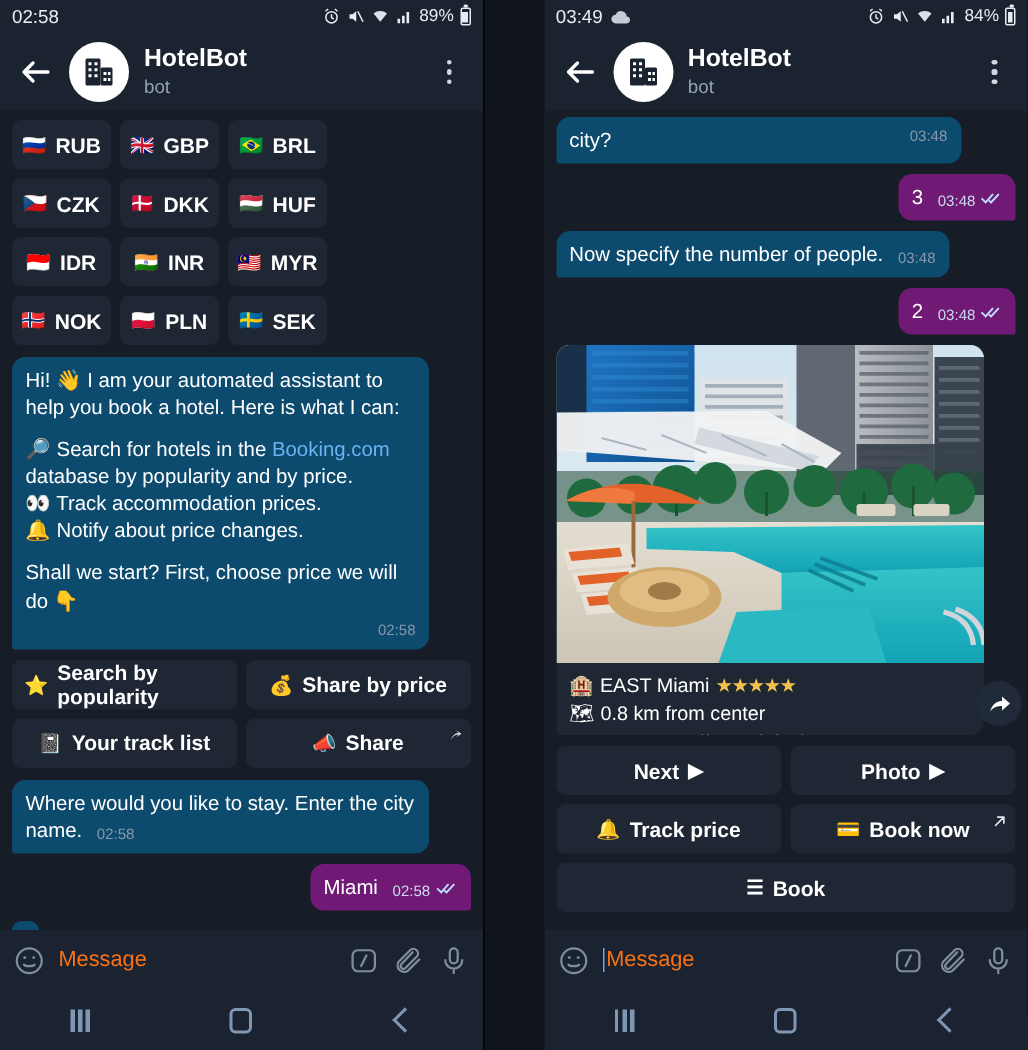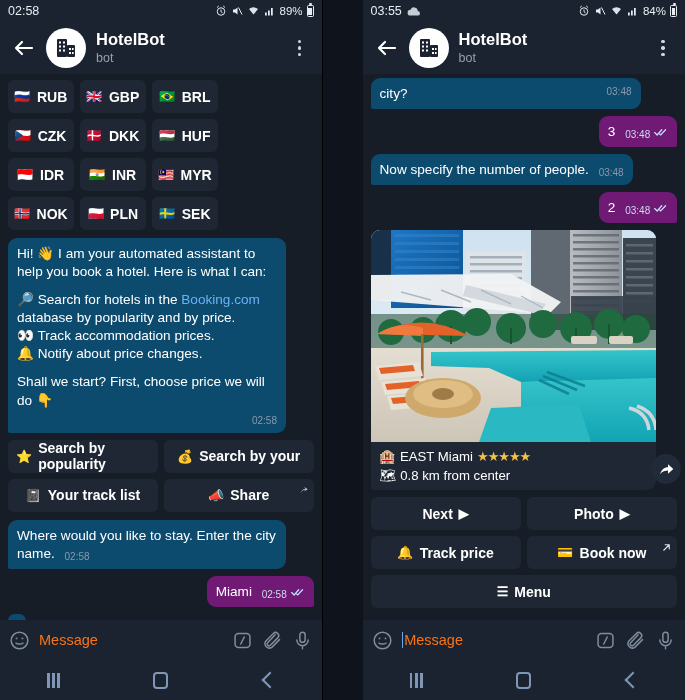--- a/index.html
+++ b/index.html
@@ -328,21 +328,21 @@
       </div>
 
       <div class="kbgrid">
         <div class="kbrow">
           <div class="kbbtn" style="flex:1">
               <span class="flag">⭐</span>
               <span>Search by popularity</span>
             </div>
           <div class="kbbtn" style="flex:1">
               <span class="flag">💰</span>
-              <span>Search by your</span>
+              <span>Share by price</span>
             </div>
         </div>
         <div class="kbrow">
           <div class="kbbtn" style="flex:1">
               <span class="flag">📓</span>
               <span>Your track list</span>
             </div>
           <div class="kbbtn" style="flex:1; position:relative">
             <span class="flag">📣</span>
               <span>Share</span>
@@ -417,21 +417,21 @@
       <span class="nav-ic">
           <span class="nav-back"></span>
         </span>
     </div>
   </div>
 
   <div class="phone">
 
     <div class="statusbar">
       <div class="sb-left">
-        <span>03:55</span>
+        <span>03:49</span>
         <span class="sb-icon">
             <svg width="14" height="11" viewBox="0 0 24 18">
               <path d="M6 16a5 5 0 010-10 6.5 6.5 0 0112.5 2A4 4 0 0118 16z" fill="#c4ccd6"></path>
             </svg>
           </span>
       </div>
       <div class="sb-spacer"></div>
       <div class="sb-right">
         <span class="sb-icon">
             <svg width="12" height="12" viewBox="0 0 24 24" fill="#e8edf3">
@@ -730,21 +730,21 @@
             <span class="flag">💳</span>
               <span>Book now</span>
             <span class="corner-arrow"><svg viewBox="0 0 24 24" fill="none" stroke="currentColor" stroke-width="2.4" stroke-linecap="round" stroke-linejoin="round">
                   <path d="M6 18L18 6M9 6h9v9"></path>
                 </svg></span>
           </div>
         </div>
         <div class="kbrow">
           <div class="kbbtn" style="flex:1">
               <span class="flag">☰</span>
-              <span>Menu</span>
+              <span>Book</span>
             </div>
         </div>
       </div>
 
     </div>
 
     <div class="inputbar">
       <span class="ib-icon"><svg viewBox="0 0 24 24" fill="none" stroke="currentColor" stroke-width="1.7">
             <circle cx="12" cy="12" r="9.5"></circle>
             <circle cx="8.6" cy="9.6" r="1.1" fill="currentColor" stroke="none"></circle>

